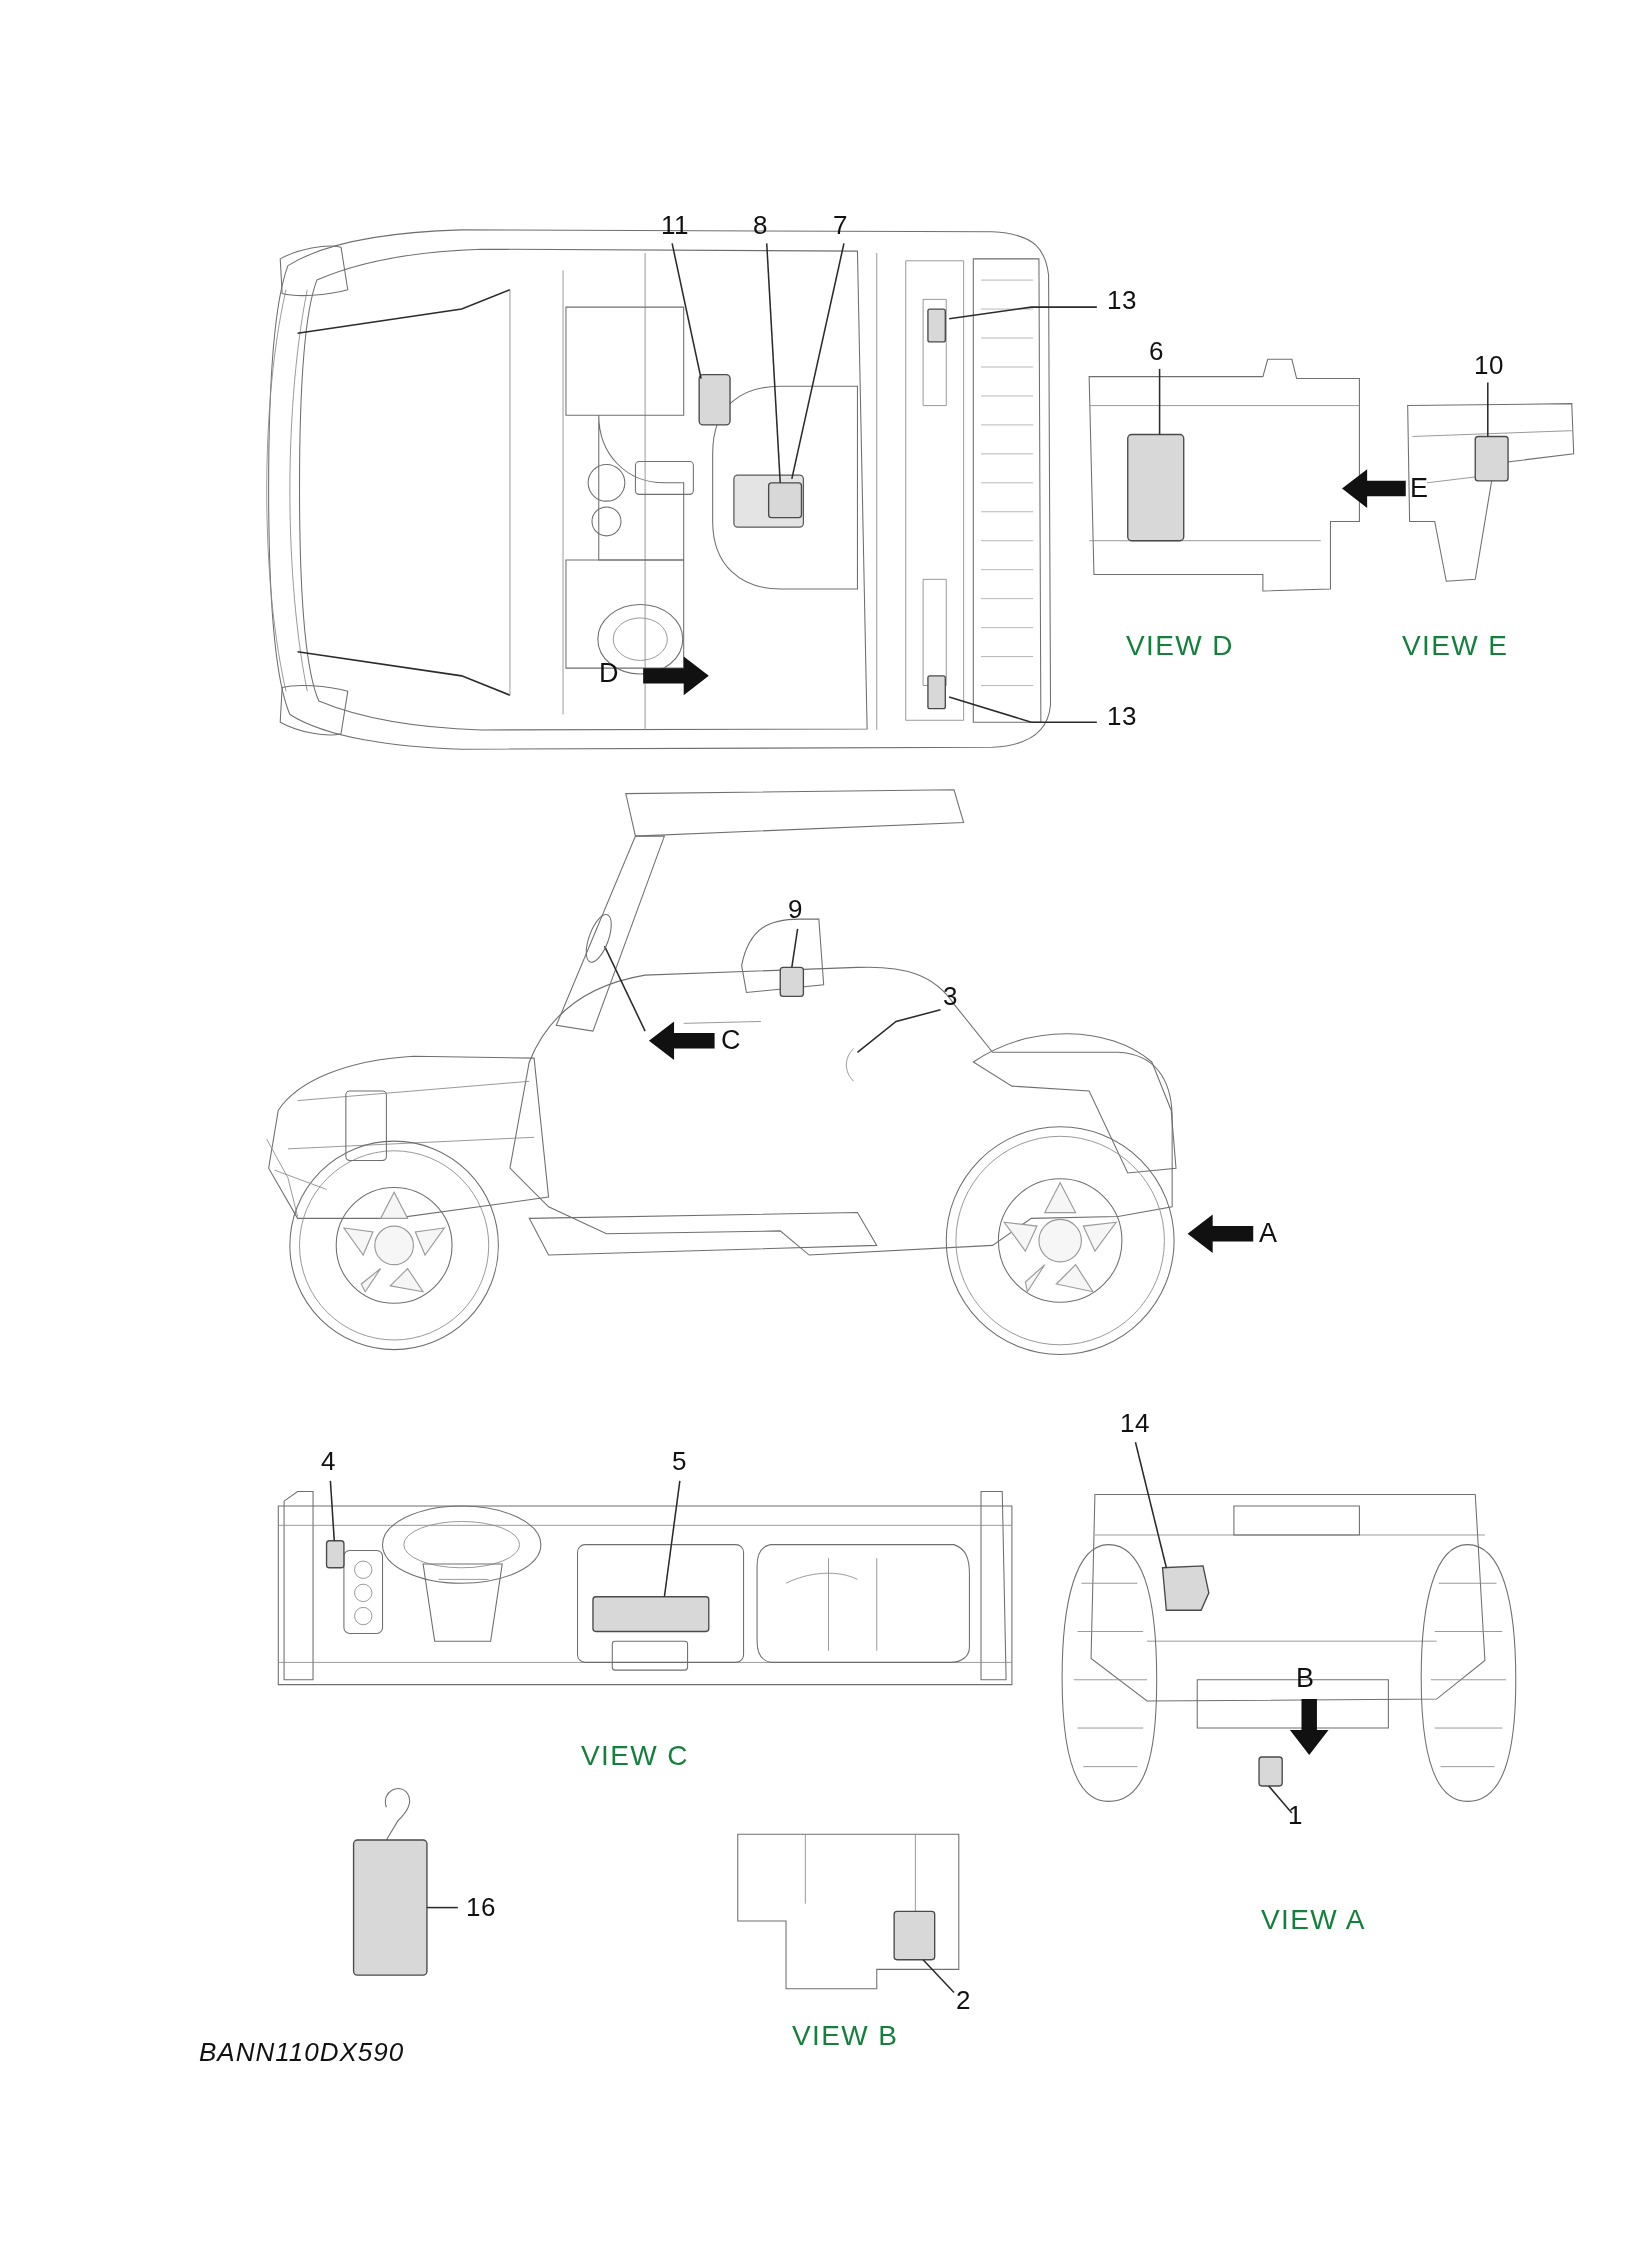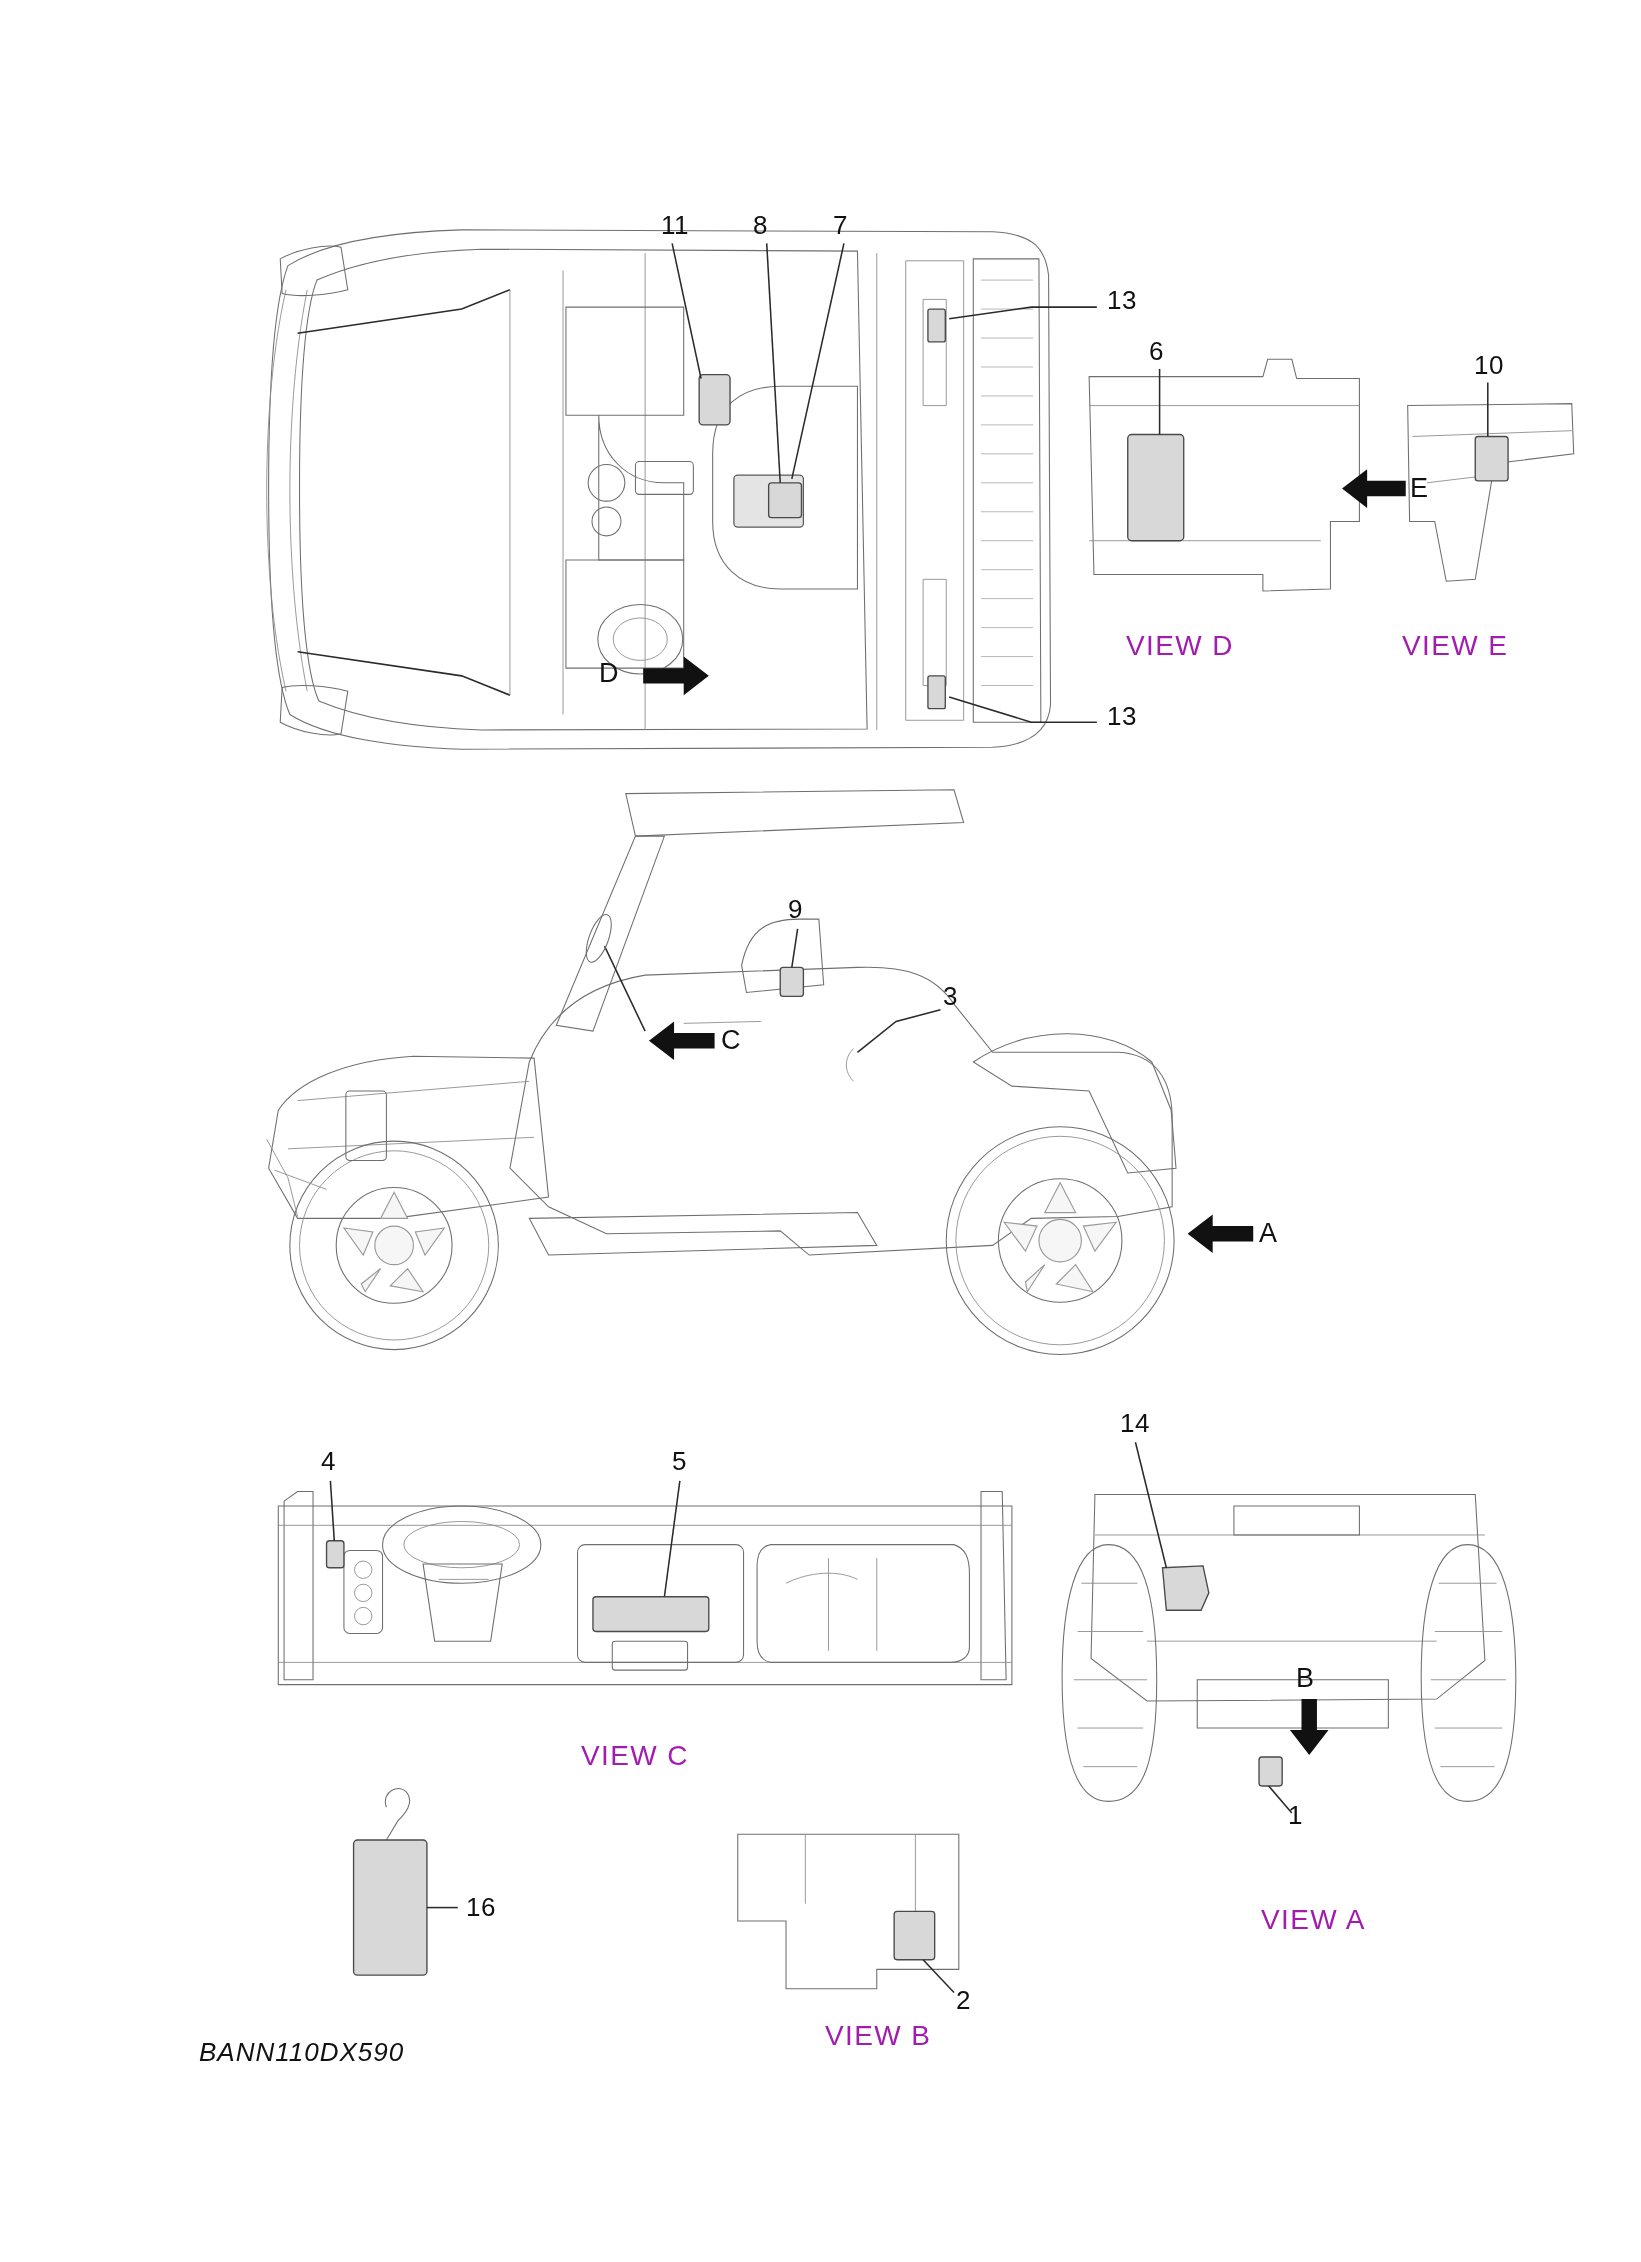--- a/index.html
+++ b/index.html
@@ -27,21 +27,21 @@
     font-size: 26px;
     letter-spacing: 0.5px;
     color: #111;
     white-space: nowrap;
     user-select: none;
   }
   .viewlabel {
     position: absolute;
     font-size: 28px;
     letter-spacing: 1.4px;
-    color: #a21caf;
+    color: #15803d;
     white-space: nowrap;
   }
   .partcode {
     position: absolute;
     font-size: 26px;
     letter-spacing: 1px;
     color: #111;
     white-space: nowrap;
   }
   .arrowletter {
@@ -321,18 +321,18 @@
   <div class="arrowletter" style="left:591px; top:658px;">D</div>
   <div class="arrowletter" style="left:1402px; top:473px;">E</div>
   <div class="arrowletter" style="left:713px; top:1025px;">C</div>
   <div class="arrowletter" style="left:1251px; top:1218px;">A</div>
   <div class="arrowletter" style="left:1288px; top:1663px;">B</div>
 
   <div class="viewlabel" style="left:1118px; top:630px;">VIEW D</div>
   <div class="viewlabel" style="left:1394px; top:630px;text-align:center;">VIEW E</div>
   <div class="viewlabel" style="left:573px; top:1740px;">VIEW C</div>
   <div class="viewlabel" style="left:1253px; top:1904px;">VIEW A</div>
-  <div class="viewlabel" style="left:817px; top:2020px;">VIEW B</div>
+  <div class="viewlabel" style="left:784px; top:2020px;">VIEW B</div>
 
   <div class="partcode" style="left:191px; top:2037px;font-style:italic;">BANN110DX590</div>
 
 </div>
 
 
 </body></html>

